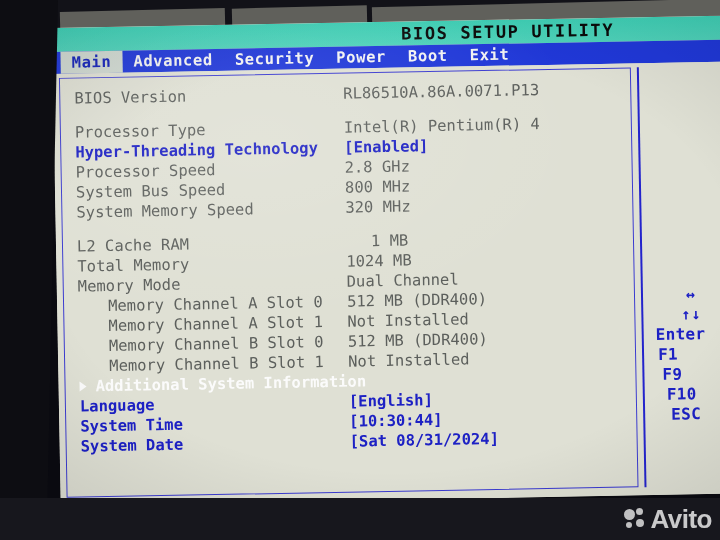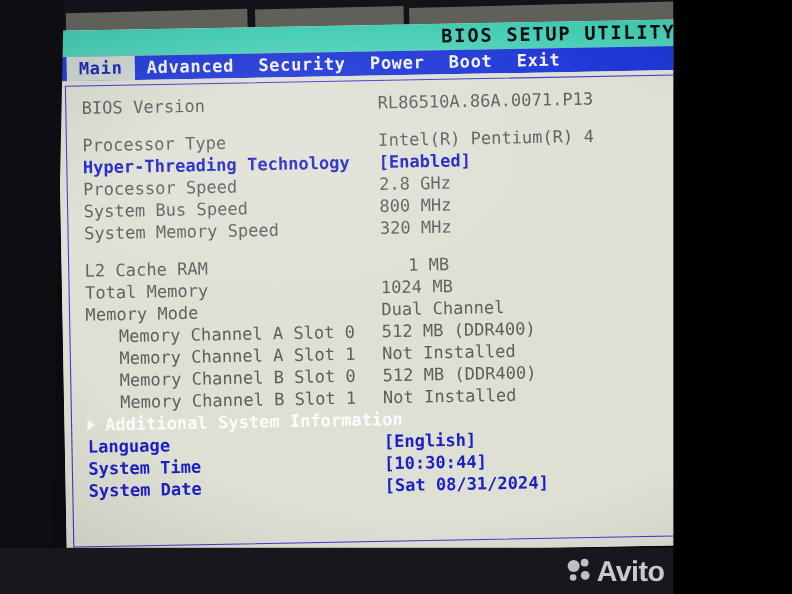--- a/index.html
+++ b/index.html
@@ -10,21 +10,21 @@
   body {
     width: 720px;
     height: 540px;
     overflow: hidden;
     font-family: "DejaVu Sans Mono", "Liberation Mono", monospace;
   }
 
   
   #photo {
     position: relative;
-    width: 612px;
+    width: 720px;
     height: 540px;
     background: #0a0a10;
     overflow: hidden;
   }
 
   
   .bezel-top {
     position: absolute;
     left: 0; top: 0;
     width: 720px; height: 40px;

